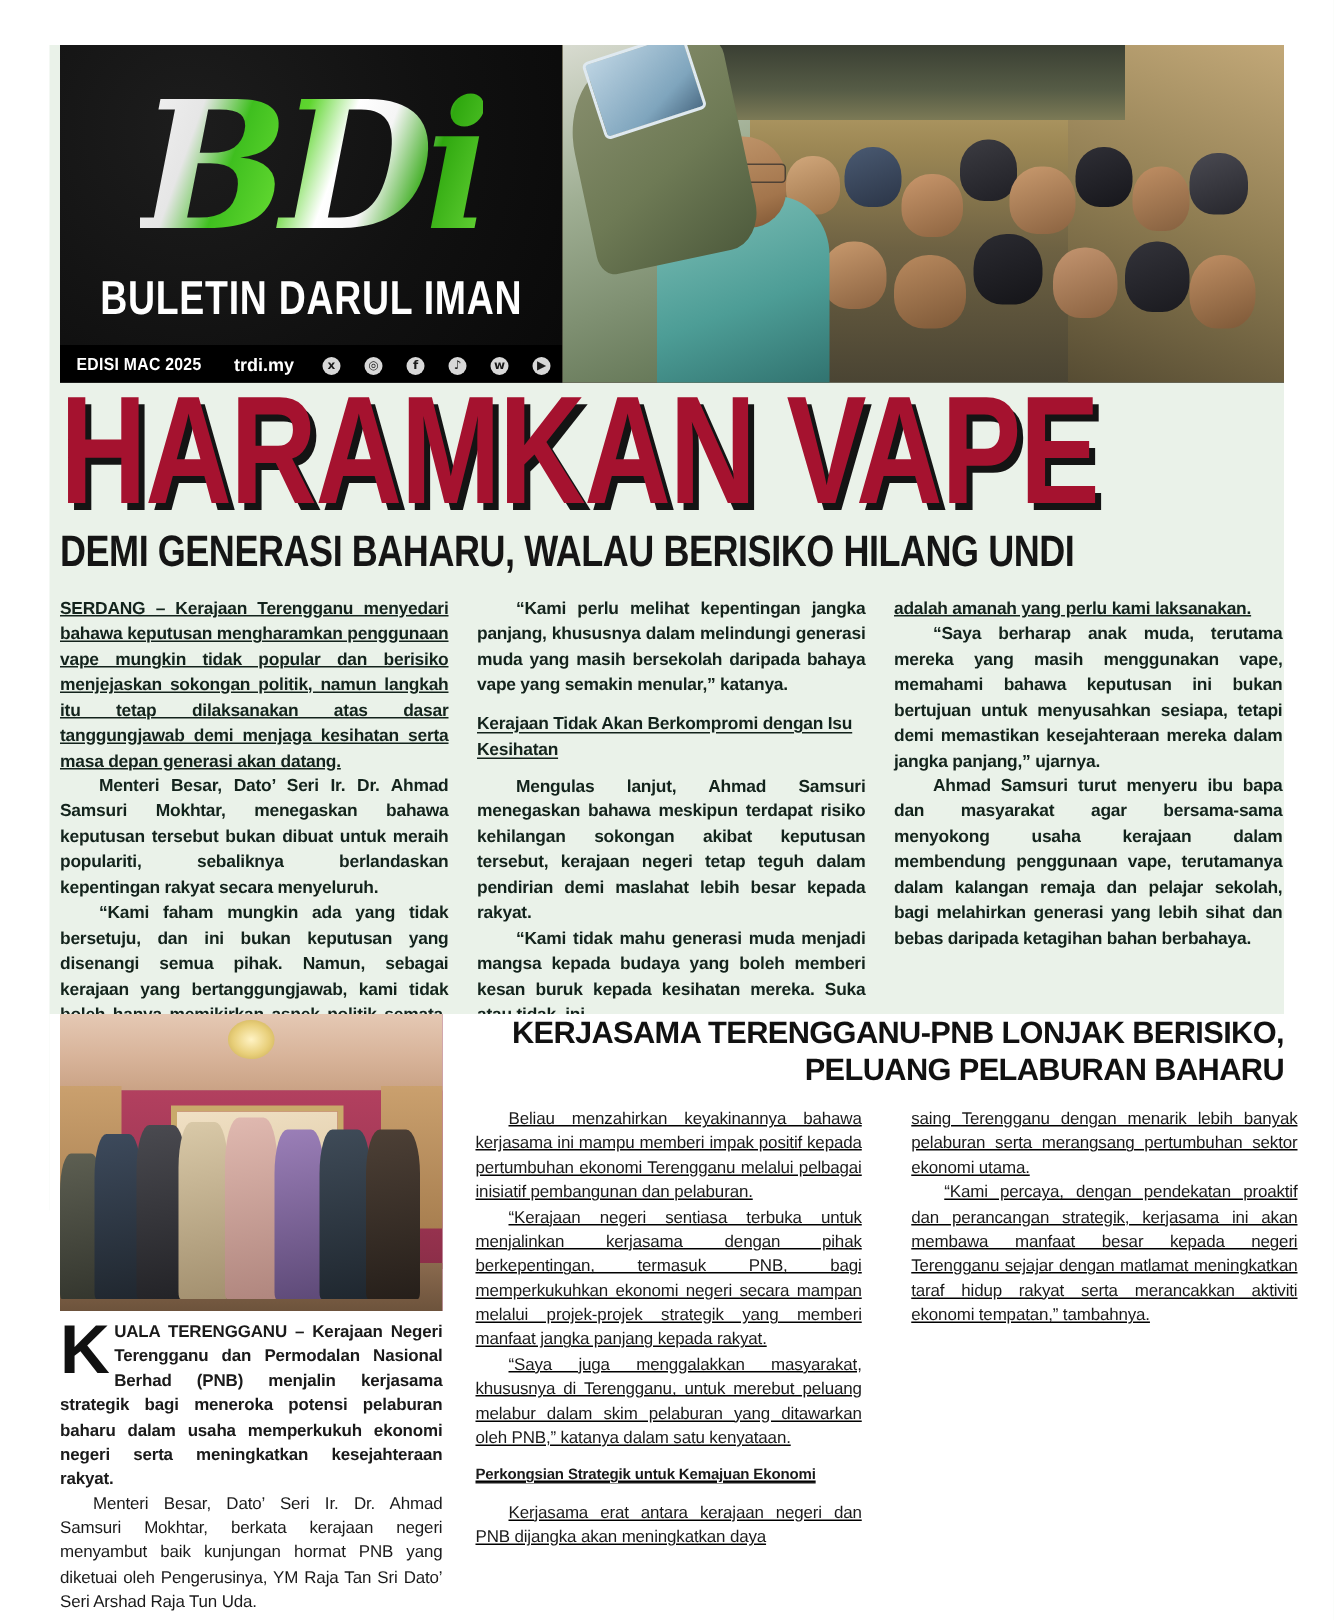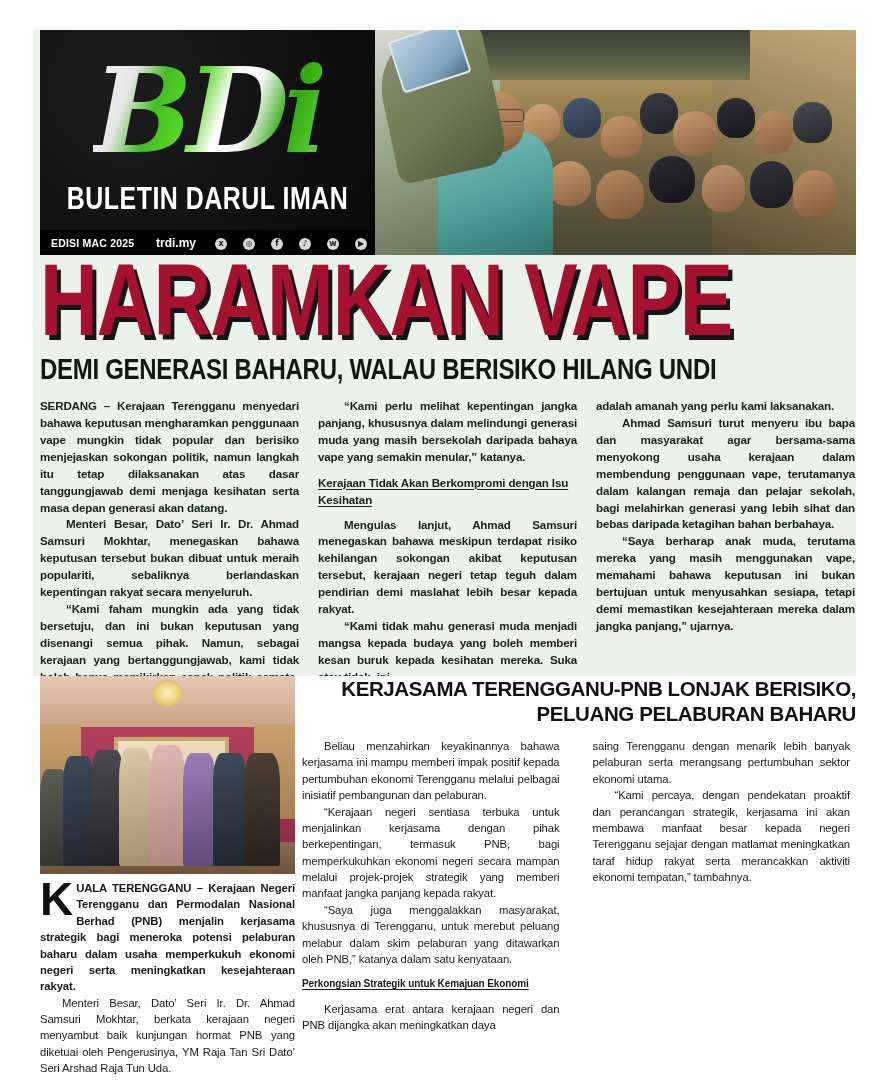--- a/index.html
+++ b/index.html
@@ -287,21 +287,21 @@
     width: 259px;
     font-family: "Liberation Sans", sans-serif;
     font-size: 11.6px;
     line-height: 1.46;
     color: #13231c;
     font-weight: bold;
     text-align: justify;
     letter-spacing: -0.15px;
   }
   .a1-col p { margin: 0; text-indent: 26px; }
-  .a1-col p.noindent { text-indent: 0; }
+  .a1-col p.noindent { text-indent: 0; text-decoration: underline; }
   .a1-subhead {
     margin: 9px 0 8px 0 !important;
     text-indent: 0 !important;
     text-decoration: underline;
     text-underline-offset: 2px;
     font-weight: bold;
     text-align: left;
   }
 
   
@@ -373,25 +373,26 @@
     font-size: 20.5px;
     line-height: 1.22;
     letter-spacing: -0.4px;
     text-align: right;
   }
   .a2-head .l1 { display: block; }
   .a2-head .l2 { display: block; }
 
   .a2-cols {
     position: absolute;
-    left: 269px;
+    left: 284px;
     top: 62px;
     width: 548px;
     display: flex;
     gap: 33px;
+    text-decoration: underline;
   }
   .a2-col {
     width: 264px;
     font-family: "Liberation Sans", sans-serif;
     font-size: 11.3px;
     line-height: 1.45;
     color: #1a1a1a;
     text-align: justify;
     letter-spacing: -0.1px;
   }
@@ -505,22 +506,22 @@
         <p>“Kami faham mungkin ada yang tidak bersetuju, dan ini bukan keputusan yang disenangi semua pihak. Namun, sebagai kerajaan yang bertanggungjawab, kami tidak boleh hanya memikirkan aspek politik semata-mata.</p>
       </div>
       <div class="a1-col">
         <p>“Kami perlu melihat kepentingan jangka panjang, khususnya dalam melindungi generasi muda yang masih bersekolah daripada bahaya vape yang semakin menular,” katanya.</p>
         <p class="a1-subhead">Kerajaan Tidak Akan Berkompromi dengan Isu Kesihatan</p>
         <p>Mengulas lanjut, Ahmad Samsuri menegaskan bahawa meskipun terdapat risiko kehilangan sokongan akibat keputusan tersebut, kerajaan negeri tetap teguh dalam pendirian demi maslahat lebih besar kepada rakyat.</p>
         <p>“Kami tidak mahu generasi muda menjadi mangsa kepada budaya yang boleh memberi kesan buruk kepada kesihatan mereka. Suka atau tidak, ini</p>
       </div>
       <div class="a1-col">
         <p class="noindent">adalah amanah yang perlu kami laksanakan.</p>
+        <p>“Saya berharap anak muda, terutama mereka yang masih menggunakan vape, memahami bahawa keputusan ini bukan bertujuan untuk menyusahkan sesiapa, tetapi demi memastikan kesejahteraan mereka dalam jangka panjang,” ujarnya.</p>
         <p>Ahmad Samsuri turut menyeru ibu bapa dan masyarakat agar bersama-sama menyokong usaha kerajaan dalam membendung penggunaan vape, terutamanya dalam kalangan remaja dan pelajar sekolah, bagi melahirkan generasi yang lebih sihat dan bebas daripada ketagihan bahan berbahaya.</p>
-        <p>“Saya berharap anak muda, terutama mereka yang masih menggunakan vape, memahami bahawa keputusan ini bukan bertujuan untuk menyusahkan sesiapa, tetapi demi memastikan kesejahteraan mereka dalam jangka panjang,” ujarnya.</p>
       </div>
     </div>
   </div>
 
   <div class="bottom-section">
 
     <div class="photo2">
       <div class="p2-ceiling"></div>
       <div class="p2-lamp"></div>
       <div class="p2-wall"></div>

